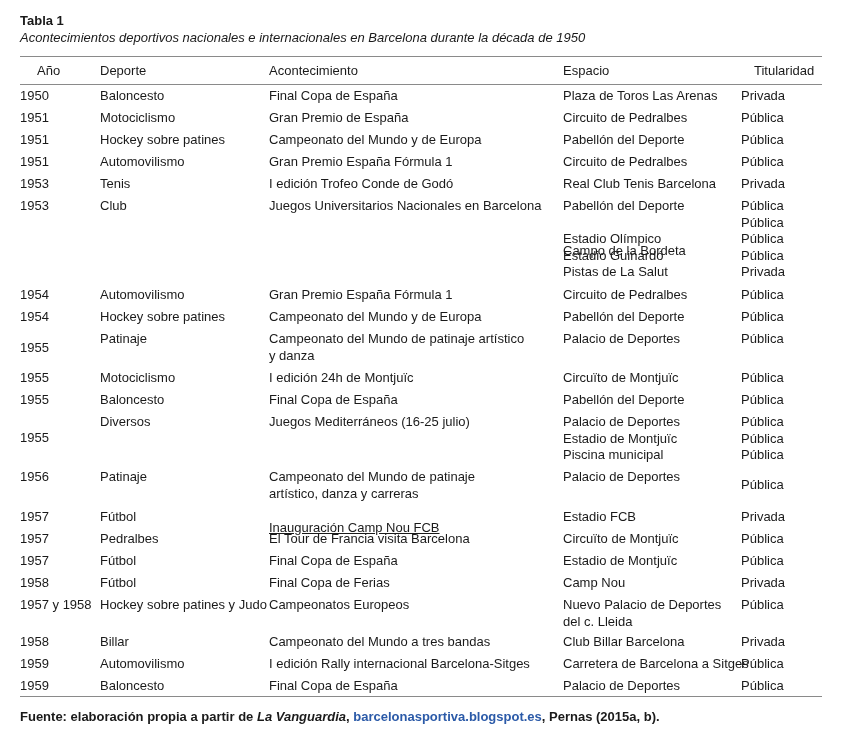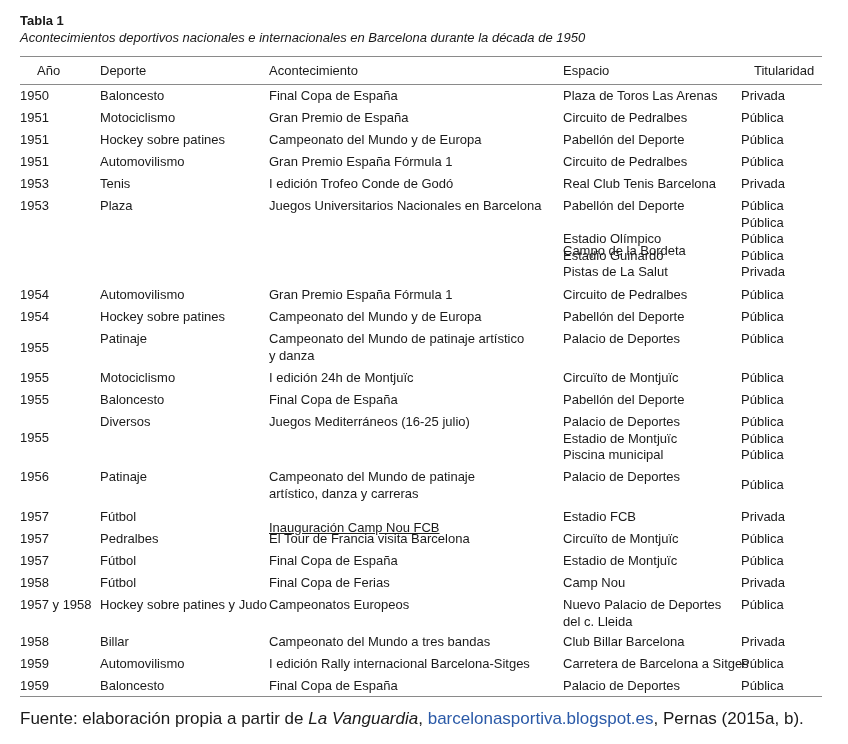--- a/index.html
+++ b/index.html
@@ -8,21 +8,21 @@
   .title { position:absolute; left:20px; top:13px; font-weight:bold; font-size:13px; }
   .subtitle { position:absolute; left:20px; top:30px; font-style:italic; font-size:13px; }
   .rule { position:absolute; left:20px; width:802px; height:1px; background:#8a8a8a; }
   .hdr { position:absolute; top:63px; font-size:13px; }
   .cell { position:absolute; font-size:13px; line-height:16.5px; white-space:nowrap; }
   .c-year { left:20px; }
   .c-sport { left:100px; }
   .c-event { left:269px; }
   .c-space { left:563px; }
   .c-own { left:741px; }
-  .footer { position:absolute; left:20px; top:709px; font-size:17px; }
+  .footer { position:absolute; left:20px; top:709px; font-size:13px;font-weight:bold; }
   .footer a { color:#2b5aa8; text-decoration:none; }
 </style>
 </head>
 <body>
 
 <div class="title">Tabla 1</div>
 <div class="subtitle">Acontecimientos deportivos nacionales e internacionales en Barcelona durante la década de 1950</div>
 
 <div class="rule" style="top:56px;"></div>
 <div class="hdr" style="left:20px;margin-left:17px;">Año</div>
@@ -63,21 +63,21 @@
     </div>
     <div>
       <div class="cell c-year" style="top: 176px;">1953</div>
       <div class="cell c-sport" style="top: 176px;">Tenis</div>
       <div class="cell c-event" style="top: 176px; text-align: center;">I edición Trofeo Conde de Godó</div>
       <div class="cell c-space" style="top: 176px;">Real Club Tenis Barcelona</div>
       <div class="cell c-own" style="top: 176px;">Privada</div>
     </div>
     <div>
       <div class="cell c-year" style="top: 198px;">1953</div>
-      <div class="cell c-sport" style="top: 198px;">Plaza</div>
+      <div class="cell c-sport" style="top: 198px;">Club</div>
       <div class="cell c-event" style="top: 198px;">Juegos Universitarios Nacionales en Barcelona</div>
       <div class="cell c-space" style="top: 198px;">Pabellón del Deporte</div>
       <div class="cell c-space" style="top: 214.5px; margin-top: 28px;">Campo de la Bordeta</div>
       <div class="cell c-space" style="top: 231px;">Estadio Olímpico</div>
       <div class="cell c-space" style="top: 247.5px;">Estadio Guinardó</div>
       <div class="cell c-space" style="top: 264px;">Pistas de La Salut</div>
       <div class="cell c-own" style="top: 198px;">Pública</div>
       <div class="cell c-own" style="top: 214.5px;">Pública</div>
       <div class="cell c-own" style="top: 231px;">Pública</div>
       <div class="cell c-own" style="top: 247.5px;">Pública</div>

